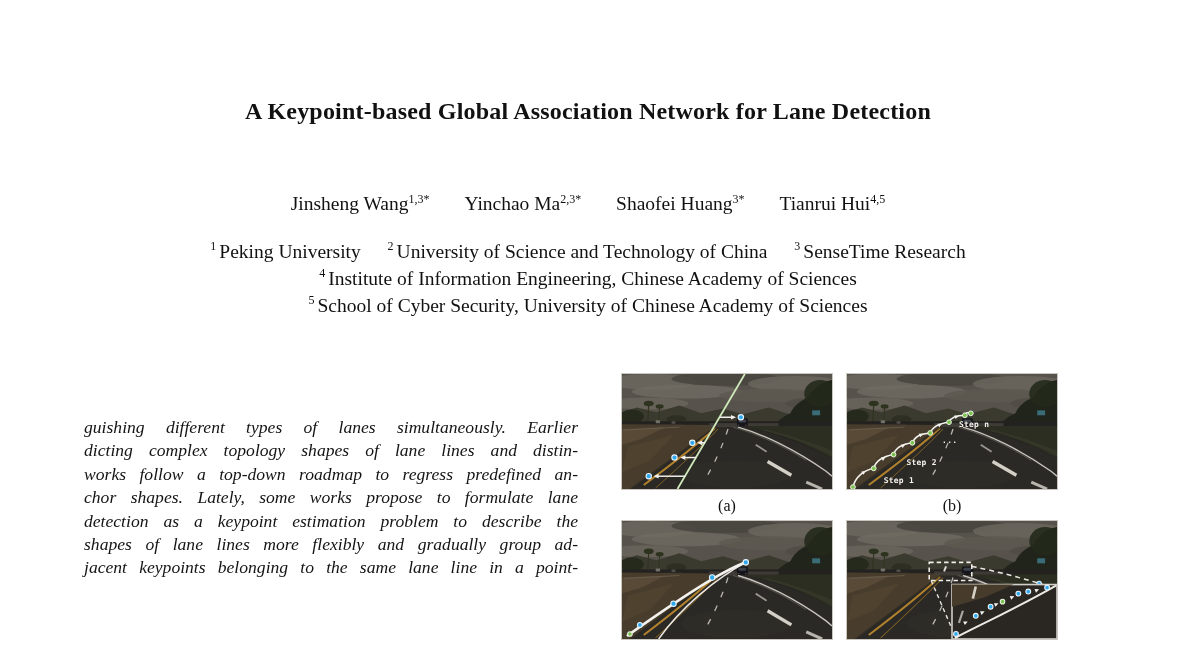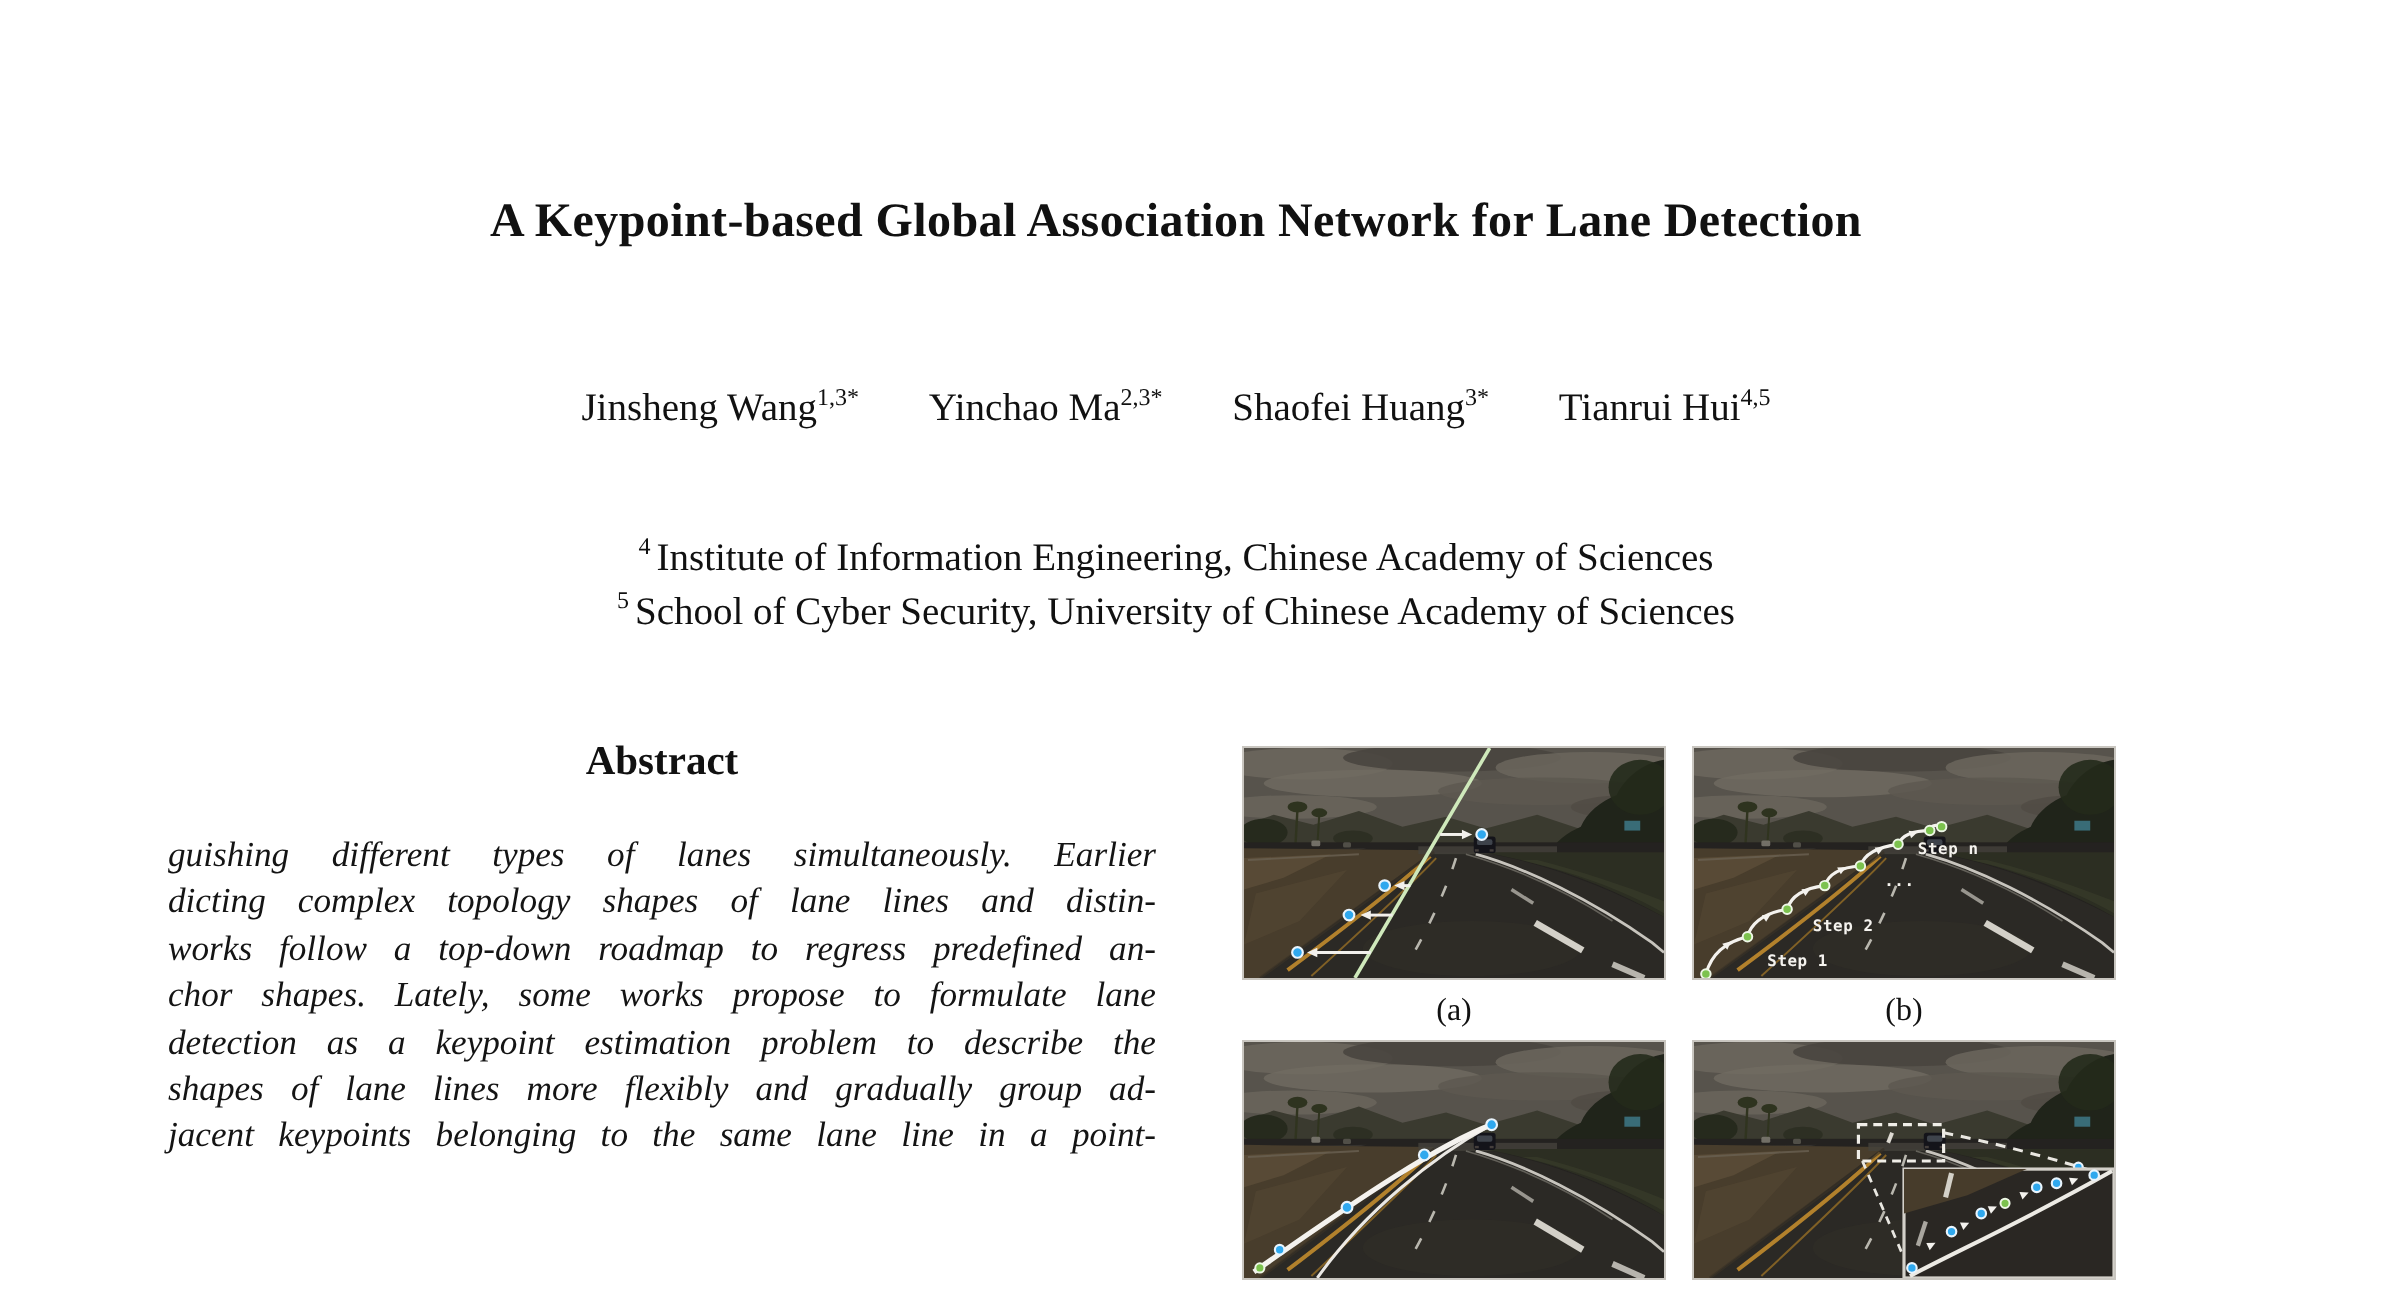--- a/index.html
+++ b/index.html
@@ -67,30 +67,34 @@
   <h1 class="title">A Keypoint-based Global Association Network for Lane Detection</h1>
 
   <div class="authors authors-l1">
     <span class="author"><span>Jinsheng Wang</span><sup>1,3*</sup></span>
     <span class="author"><span>Yinchao Ma</span><sup>2,3*</sup></span>
     <span class="author"><span>Shaofei Huang</span><sup>3*</sup></span>
     <span class="author"><span>Tianrui Hui</span><sup>4,5</sup></span>
   </div>
 
 
+  <div class="affil affil-l1">
+    <span class="affil-item"><sup>1</sup><span>Peking University</span></span>
+    <span class="affil-item"><sup>2</sup><span>University of Science and Technology of China</span></span>
+    <span class="affil-item"><sup>3</sup><span>SenseTime Research</span></span>
+  </div>
 
   <div class="affil affil-l2">
     <span class="affil-item"><sup>4</sup><span>Institute of Information Engineering, Chinese Academy of Sciences</span></span>
   </div>
 
   <div class="affil affil-l3">
     <span class="affil-item"><sup>5</sup><span>School of Cyber Security, University of Chinese Academy of Sciences</span></span>
   </div>
 
-  <div class="abstract-heading">Abstract</div>
 
   <div class="abstract-body">
     <div class="abs-line">guishing different types of lanes simultaneously. Earlier</div>
     <div class="abs-line">dicting complex topology shapes of lane lines and distin-</div>
     <div class="abs-line">works follow a top-down roadmap to regress predefined an-</div>
     <div class="abs-line">chor shapes. Lately, some works propose to formulate lane</div>
     <div class="abs-line">detection as a keypoint estimation problem to describe the</div>
     <div class="abs-line">shapes of lane lines more flexibly and gradually group ad-</div>
     <div class="abs-line">jacent keypoints belonging to the same lane line in a point-</div>
   </div>

